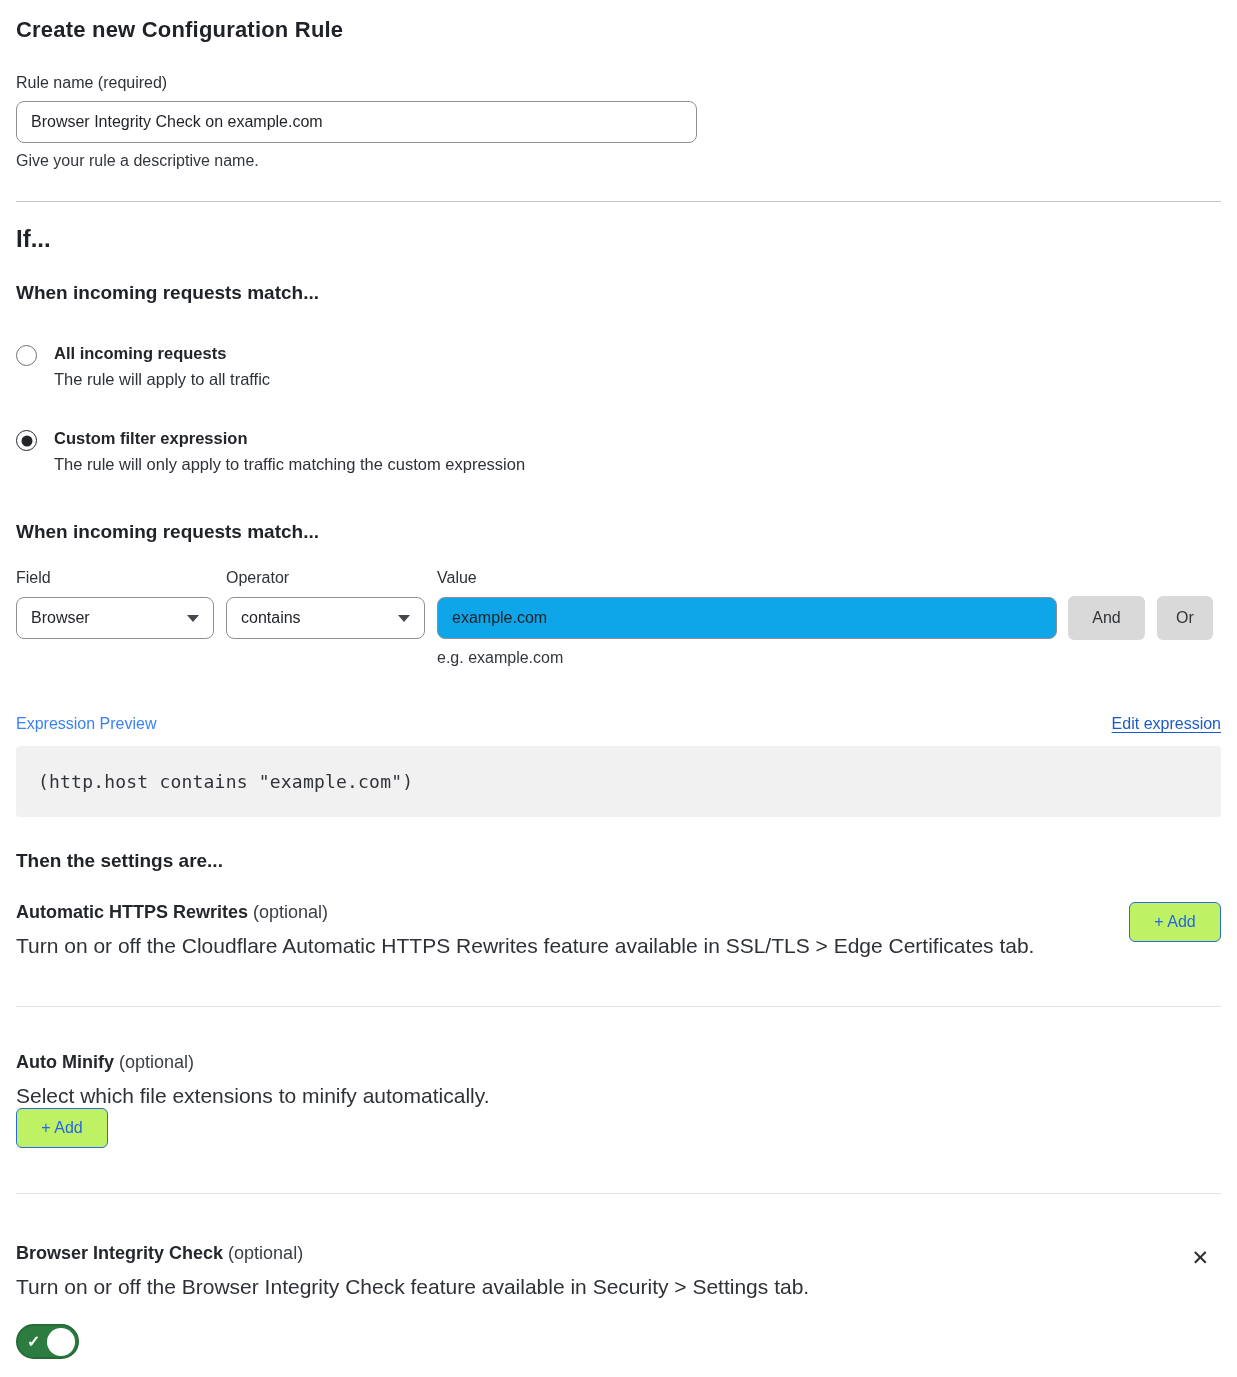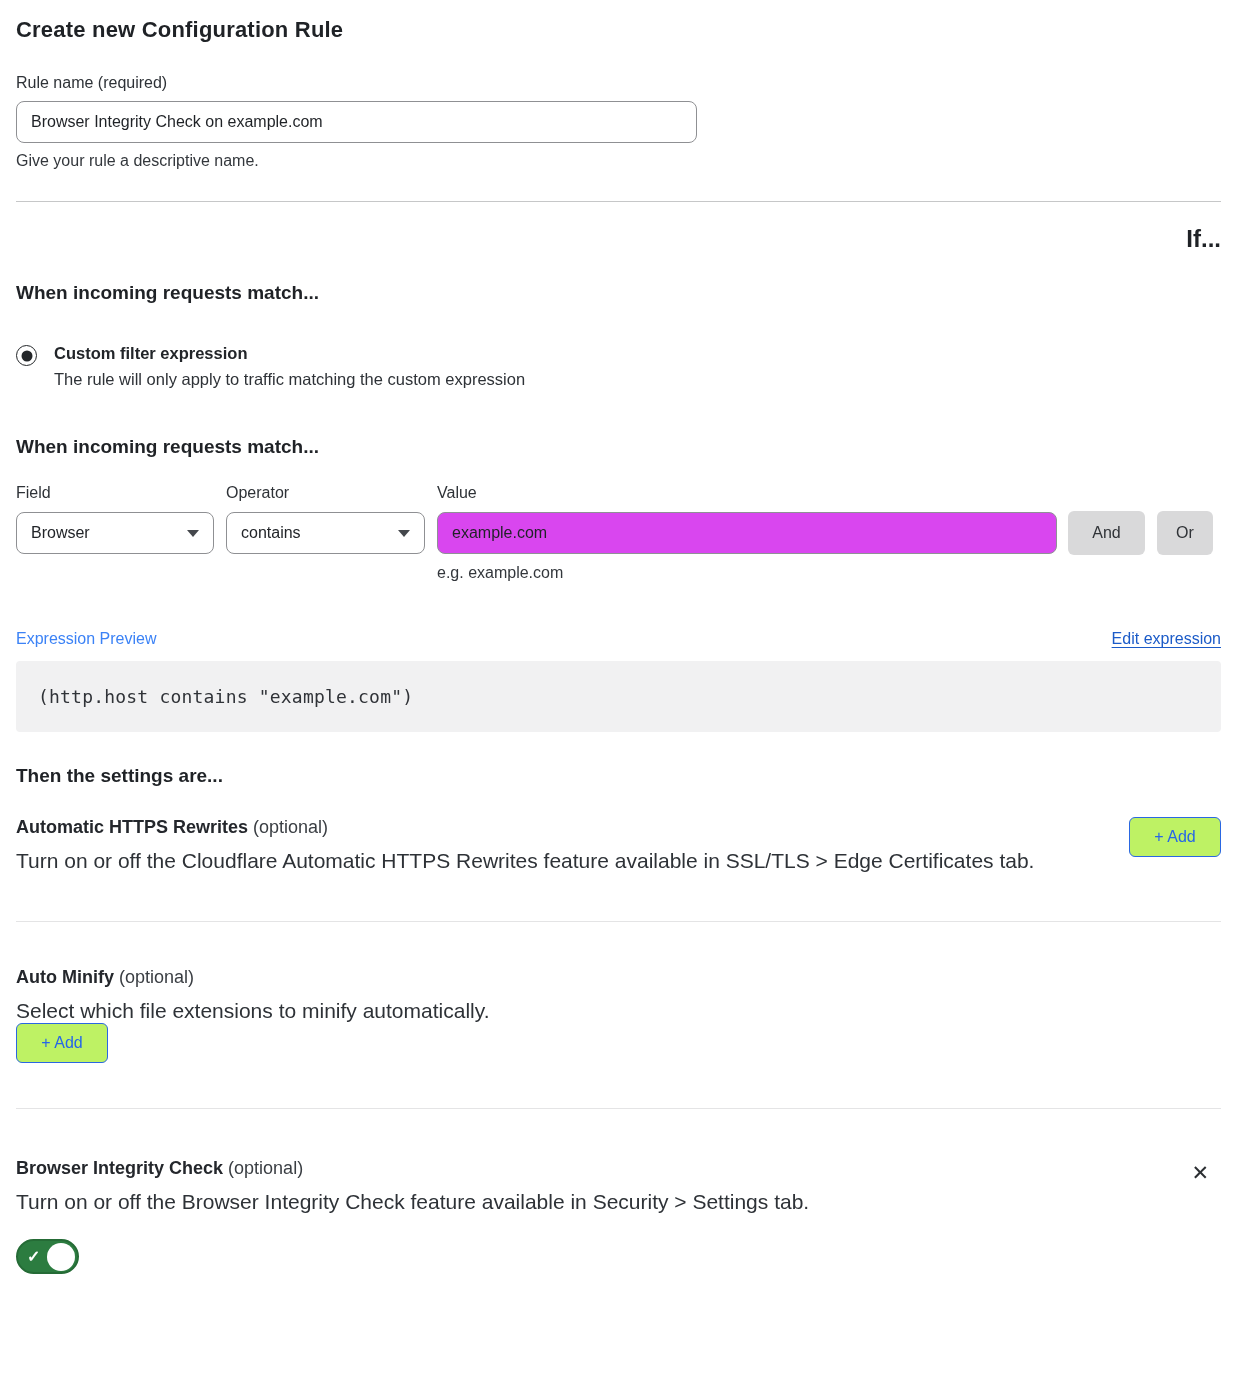--- a/index.html
+++ b/index.html
@@ -37,21 +37,21 @@
   .help-text { margin-top: 9px; font-size: 16px; color: #33373c; }
 
   .divider-strong {
     border: none; border-top: 1px solid #c6c7c8;
     margin-top: 31px;
   }
   .divider-light {
     border: none; border-top: 1px solid #e4e4e5;
   }
 
-  .if-heading { margin-top: 23px; font-size: 24px; font-weight: 700; color: #1f2226; text-align: right; }
+  .if-heading { margin-top: 23px; font-size: 24px; font-weight: 700; color: #1f2226; }
   .sub-heading { margin-top: 29px; font-size: 19px; font-weight: 700; color: #1f2226; }
 
   .radio-option { display: flex; margin-top: 40px; cursor: pointer; }
   .radio-circle {
     flex: 0 0 auto;
     width: 21px; height: 21px;
     border: 1.5px solid #6d7075;
     border-radius: 50%;
     margin-top: 1px;
     position: relative;
@@ -97,21 +97,21 @@
     width: 0; height: 0;
     border-left: 6px solid transparent;
     border-right: 6px solid transparent;
     border-top: 7px solid #44474c;
     margin-left: 10px;
   }
   .value-input {
     width: 620px; height: 42px;
     border: 1px solid #8f9096;
     border-radius: 8px;
-    background: #d946ef;
+    background: #0ea5e9;
     font-family: "Liberation Sans", sans-serif;
     font-size: 16px;
     color: #1f2226;
     padding: 0 14px;
     margin-right: 11px;
     outline: none;
   }
   .conj-btn {
     height: 44px;
     border: none;
@@ -229,20 +229,27 @@
 
   <div class="field-label">Rule name (required)</div>
   <input class="rule-name-input" type="text" value="Browser Integrity Check on example.com" style="">
   <div class="help-text">Give your rule a descriptive name.</div>
 
   <hr class="divider-strong">
 
   <h2 class="if-heading">If...</h2>
   <h3 class="sub-heading">When incoming requests match...</h3>
 
+  <div class="radio-option">
+    <span class="radio-circle"></span>
+    <span class="radio-texts">
+      <div class="radio-label">All incoming requests</div>
+      <div class="radio-desc">The rule will apply to all traffic</div>
+    </span>
+  </div>
 
   <div class="radio-option selected">
     <span class="radio-circle"></span>
     <span class="radio-texts">
       <div class="radio-label">Custom filter expression</div>
       <div class="radio-desc">The rule will only apply to traffic matching the custom expression</div>
     </span>
   </div>
 
   <h3 class="builder-heading">When incoming requests match...</h3>

